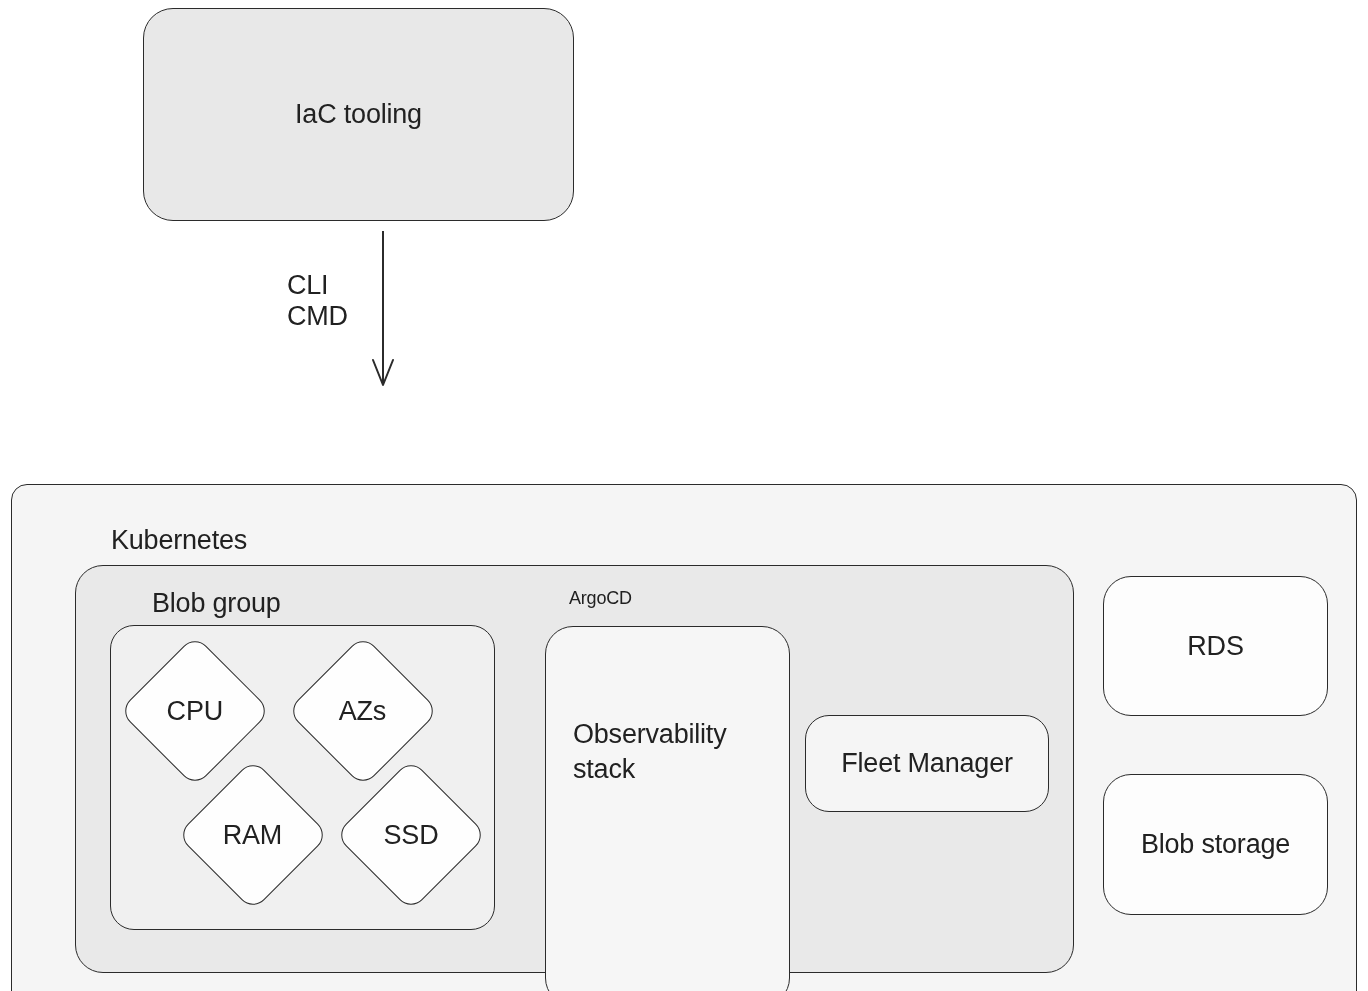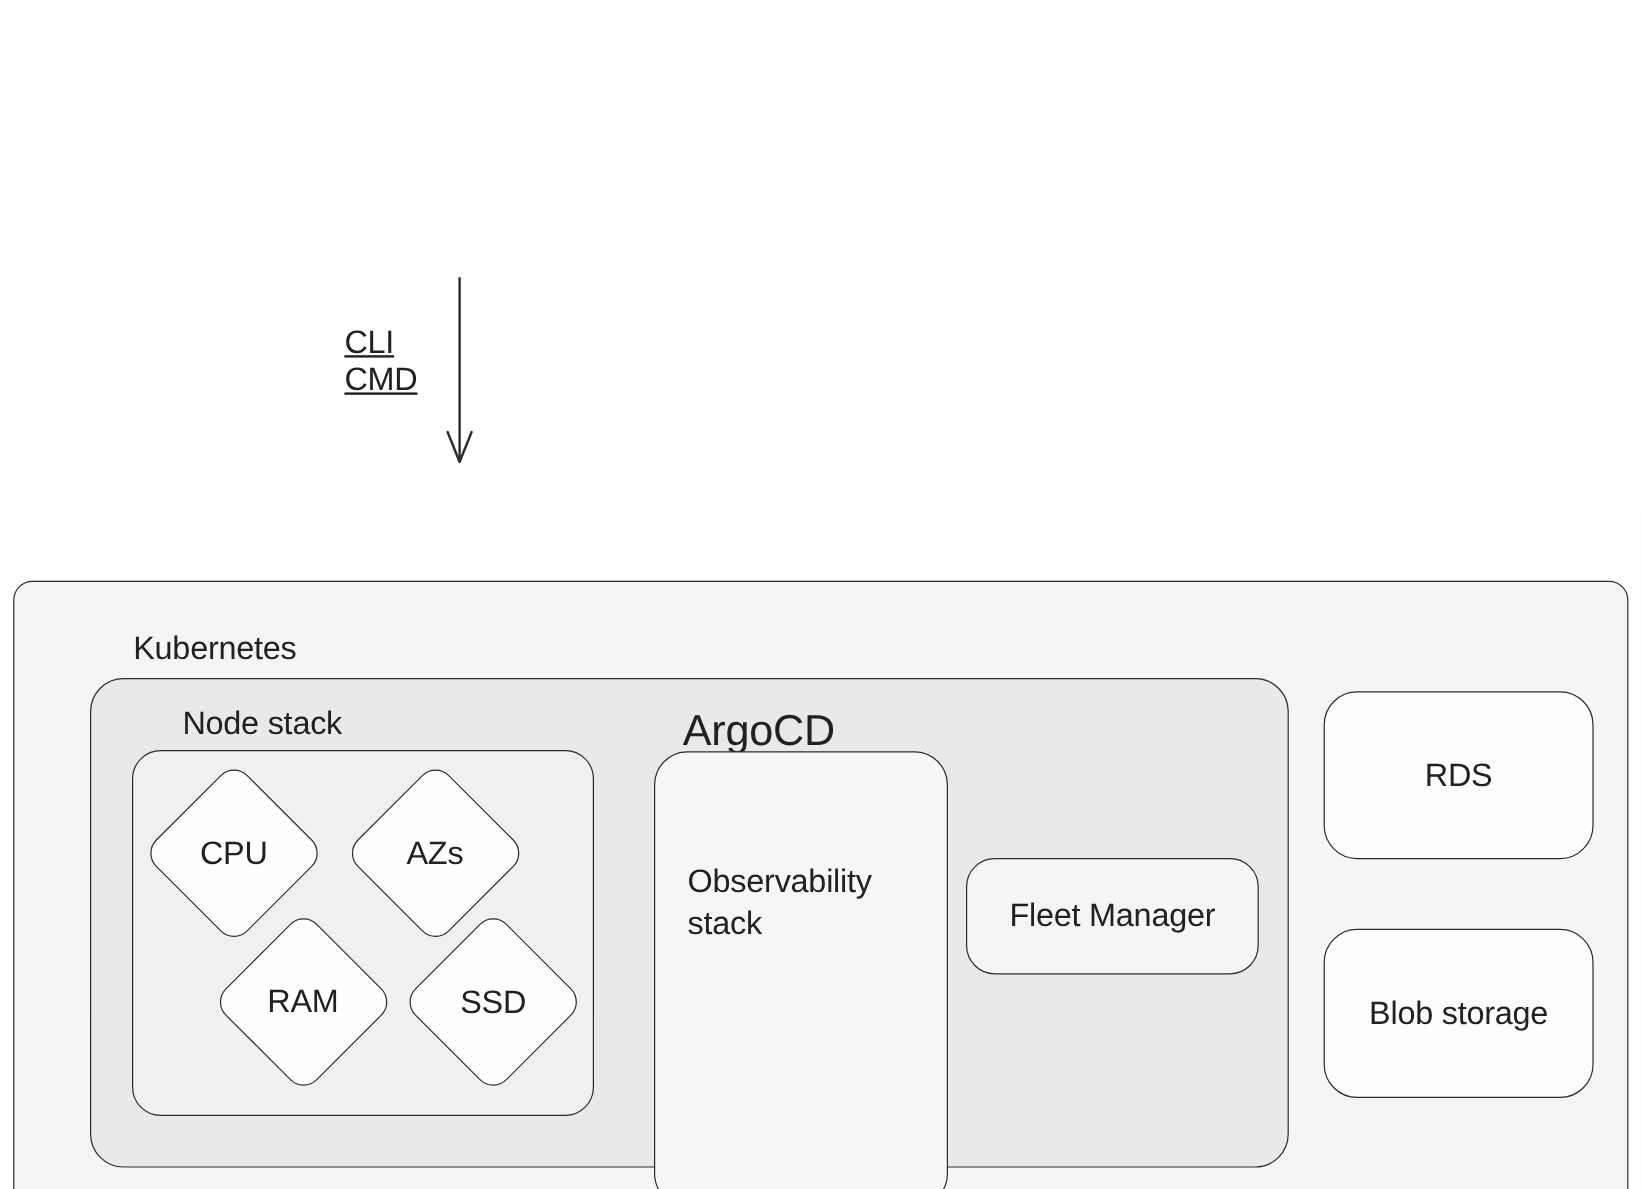--- a/index.html
+++ b/index.html
@@ -26,21 +26,21 @@
     overflow:hidden;
   }
   .box{position:absolute;box-sizing:border-box;border:1.5px solid var(--border);}
   .center{display:flex;align-items:center;justify-content:center;text-align:center;}
   .lbl{font-size:27px;line-height:31px;}
 
   
   .iac{left:143px;top:8px;width:431px;height:213px;border-radius:30px;background:var(--iac-fill);}
   
   .arrow{position:absolute;left:363px;top:228px;width:40px;height:164px;}
-  .arrow-label{position:absolute;left:287px;top:270px;font-size:27px;line-height:31px;text-decoration:underline;}
+  .arrow-label{position:absolute;left:287px;top:270px;font-size:27px;line-height:31px;}
   
   .foundational-label{position:absolute;left:56px;top:396px;font-size:27px;}
   
   .outer{left:11px;top:465px;width:1346px;height:527px;border-radius:16px;background:var(--outer-fill);margin-top:19px;}
   .k8s-label{position:absolute;left:99px;top:40px;font-size:27px;}
   .k8s{left:63px;top:80px;width:999px;height:408px;border-radius:28px;background:var(--kubernetes-fill);}
   .ng-label{position:absolute;left:76px;top:22px;font-size:27px;}
   .ng{left:34px;top:59px;width:385px;height:305px;border-radius:24px;background:var(--node-group-fill);}
   
   .diamond{
@@ -48,50 +48,53 @@
     box-sizing:border-box;border:1.5px solid var(--border);
     background:var(--diamond-fill);border-radius:16px;
     transform:rotate(45deg);
     display:flex;align-items:center;justify-content:center;
   }
   .diamond span{transform:rotate(-45deg);font-size:27px;white-space:nowrap;}
   .d-cpu{left:30px;top:31px;}
   .d-azs{left:198px;top:31px;}
   .d-ram{left:88px;top:155px;}
   .d-ssd{left:246px;top:155px;}
-  .argo-label{position:absolute;left:493px;top:22px;font-size:36px;}
+  .argo-label{position:absolute;left:493px;top:22px;font-size:18px;}
   .obs{left:469px;top:60px;width:245px;height:380px;border-radius:28px;background:var(--observability-fill);}
   .obs-text{position:absolute;left:27px;top:90px;width:210px;font-size:27px;line-height:35px;}
   .fleet{left:729px;top:149px;width:244px;height:97px;border-radius:24px;background:var(--fleet-fill);font-size:27px;align-items:center;}
   .rds{left:1091px;top:91px;width:225px;height:140px;border-radius:28px;background:var(--db-fill);font-size:27px;}
   .blob{left:1091px;top:289px;width:225px;height:141px;border-radius:28px;background:var(--db-fill);font-size:27px;}
 </style>
 </head>
 <body>
 
 <div class="canvas">
 
+  <div class="box iac center">
+    <span class="lbl">IaC tooling</span>
+  </div>
 
   <svg class="arrow" viewBox="0 0 40 164">
     <line x1="20" y1="3" x2="20" y2="155" stroke="#2b2b2b" stroke-width="2" fill="none"></line>
     <polyline points="10,132 20,157 30,132" stroke="#2b2b2b" stroke-width="2" fill="none" stroke-linecap="round" stroke-linejoin="round"></polyline>
   </svg>
   <div class="arrow-label">
     <div>CLI</div>
     <div>CMD</div>
   </div>
 
 
   <div class="box outer">
 
     <div class="k8s-label">Kubernetes</div>
 
     <div class="box k8s">
 
-      <div class="ng-label">Node stack</div>
+      <div class="ng-label">Blob group</div>
 
       <div class="box ng">
         <div class="diamond d-cpu">
           <span>CPU</span>
         </div>
         <div class="diamond d-azs">
           <span>AZs</span>
         </div>
         <div class="diamond d-ram">
           <span>RAM</span>

